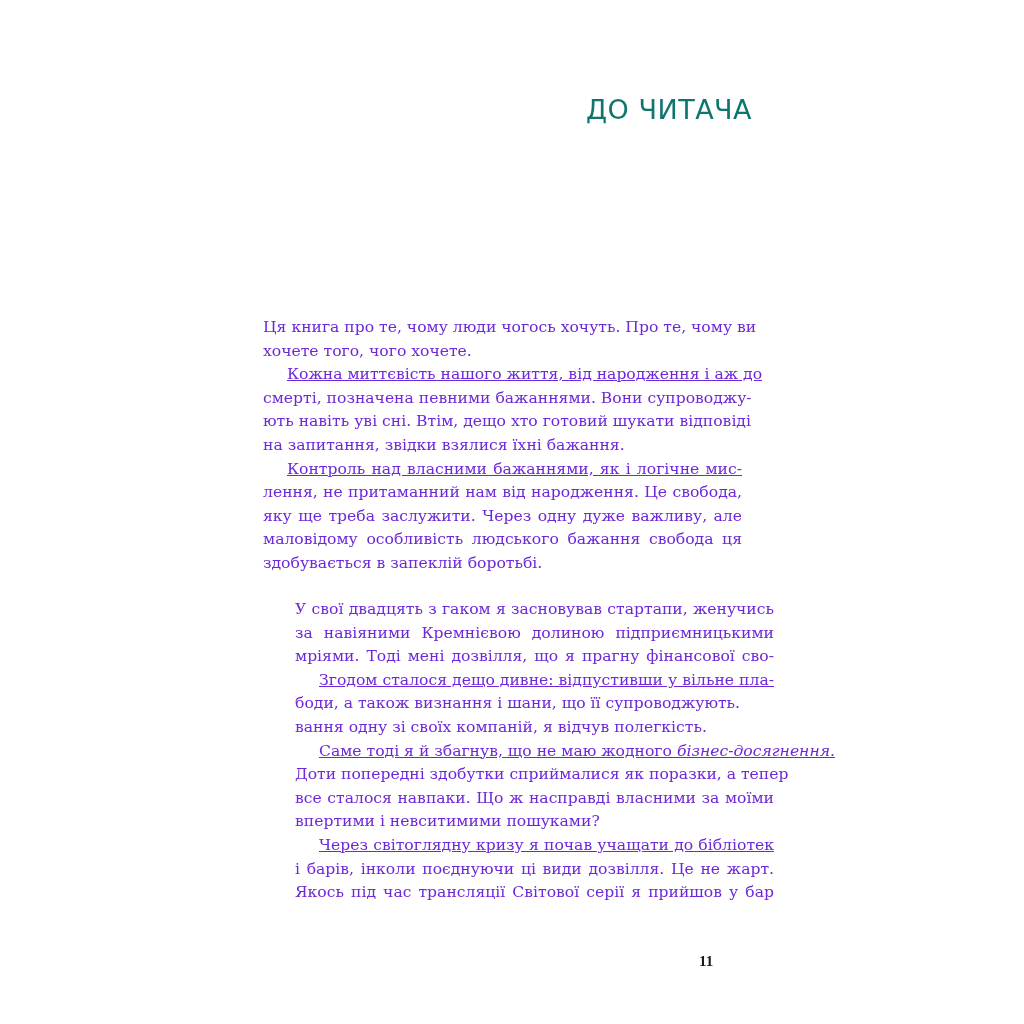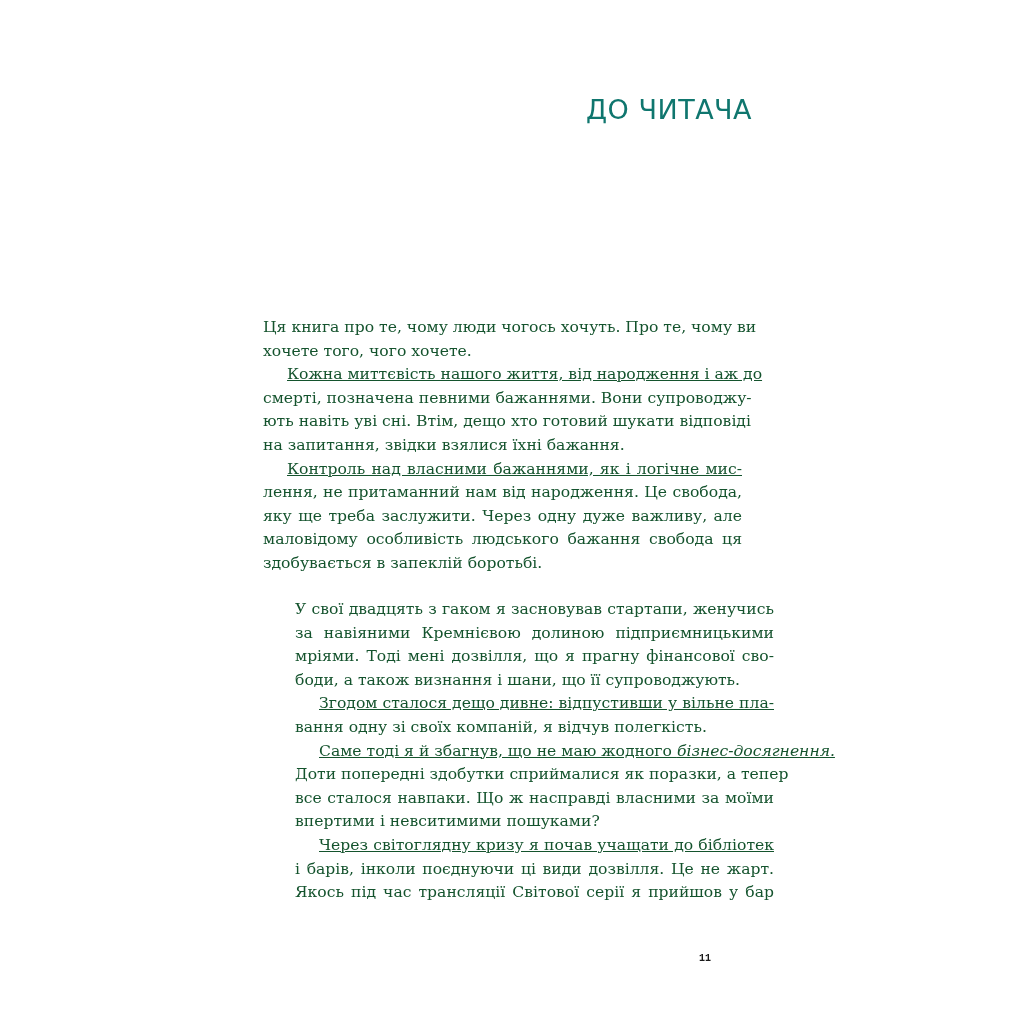--- a/index.html
+++ b/index.html
@@ -24,21 +24,21 @@
     letter-spacing: 0.5px;
     color: #0f766e;
     white-space: nowrap;
   }
   .body-text {
     position: absolute;
     left: 263px;
     width: 479px;
     font-family: "DejaVu Serif", serif;
     font-size: 15.6px;
-    color: #14532d;
+    color: #6d28d9;
   }
   .line {
     display: block;
     height: 23.6px;
     line-height: 23.6px;
     text-align: justify;
     text-align-last: justify;
     white-space: nowrap;
     overflow: visible;
   }
@@ -49,22 +49,22 @@
     padding-left: 24px;
     text-decoration: underline;
   }
   .line em {
     font-style: italic;
   }
   .page-number {
     position: absolute;
     left: 699px;
     top: 953px;
-    font-family: Liberation Mono, monospace;
-    font-size: 10px;
+    font-family: Liberation Serif, serif;
+    font-size: 15px;
     font-weight: 700;
     color: #1a1a1a;
   }
 </style>
 </head>
 <body>
 
 <div class="chapter-title">ДО ЧИТАЧА</div>
 
 <div class="body-text" style="top:316px;">
@@ -78,22 +78,22 @@
   <span class="line">лення, не притаманний нам від народження. Це свобода,</span>
   <span class="line">яку ще треба заслужити. Через одну дуже важливу, але</span>
   <span class="line">маловідому особливість людського бажання свобода ця</span>
   <span class="line last">здобувається в запеклій боротьбі.</span>
 </div>
 
 <div class="body-text" style="top:598px;margin-left:32px;">
   <span class="line">У свої двадцять з гаком я засновував стартапи, женучись</span>
   <span class="line">за навіяними Кремнієвою долиною підприємницькими</span>
   <span class="line">мріями. Тоді мені дозвілля, що я прагну фінансової сво-</span>
+  <span class="line indent">Згодом сталося дещо дивне: відпустивши у вільне пла-</span>
   <span class="line last">боди, а також визнання і шани, що її супроводжують.</span>
-  <span class="line indent">Згодом сталося дещо дивне: відпустивши у вільне пла-</span>
   <span class="line last">вання одну зі своїх компаній, я відчув полегкість.</span>
   <span class="line indent"><span style="white-space: pre;">Саме тоді я й збагнув, що не маю жодного </span><em>бізнес-досягнення.</em></span>
   <span class="line">Доти попередні здобутки сприймалися як поразки, а тепер</span>
   <span class="line">все сталося навпаки. Що ж насправді власними за моїми</span>
   <span class="line last">впертими і невситимими пошуками?</span>
   <span class="line indent">Через світоглядну кризу я почав учащати до бібліотек</span>
   <span class="line">і барів, інколи поєднуючи ці види дозвілля. Це не жарт.</span>
   <span class="line">Якось під час трансляції Світової серії я прийшов у бар</span>
 </div>
 

